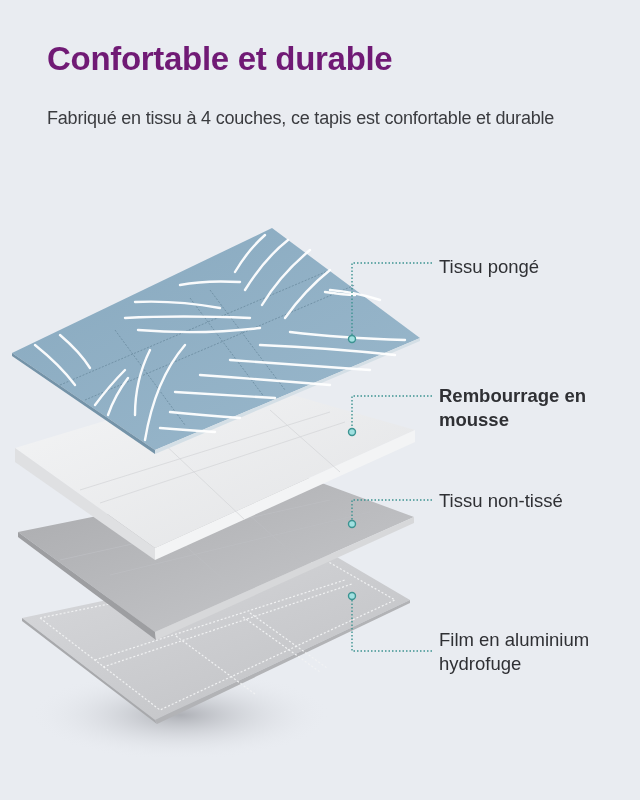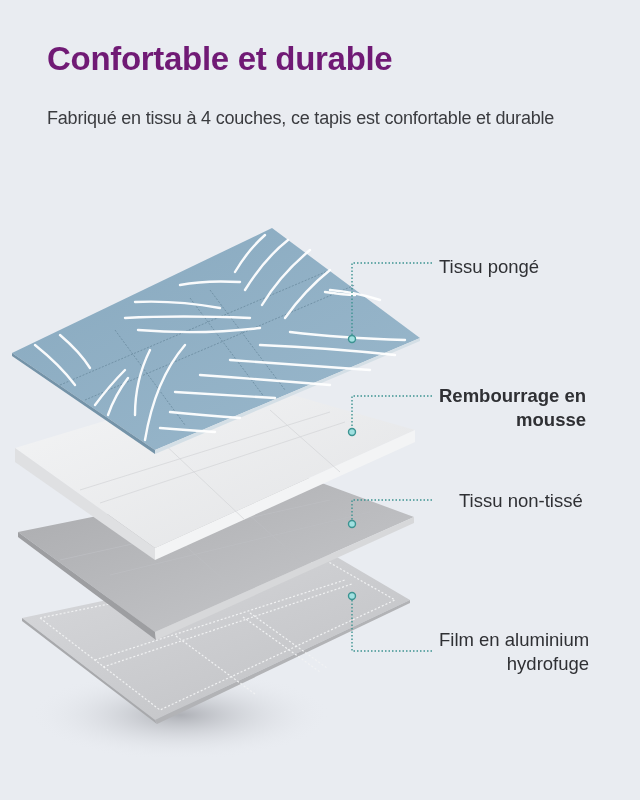--- a/index.html
+++ b/index.html
@@ -15,21 +15,21 @@
     font-size: 33px; font-weight: 700; letter-spacing: -0.3px;
     color: #701a75;
   }
   .subtitle {
     position: absolute; left: 47px; top: 92px;
     font-size: 18px; color: #3a3b3f; letter-spacing: -0.2px; margin-top: 16px;
   }
   .illustration { position: absolute; left: 0; top: 220px; width: 640px; height: 560px; }
   .callout-label {
     position: absolute; left: 439px;
-    font-size: 18.5px; line-height: 24px; color: #2f3034; text-align: right;
+    font-size: 18.5px; line-height: 24px; color: #2f3034;
   }
 </style>
 </head>
 <body>
 
 <div class="title">Confortable et durable</div>
 <div class="subtitle">Fabriqué en tissu à 4 couches, ce tapis est confortable et durable</div>
 
 <svg class="illustration" viewBox="0 220 640 560" width="640" height="560">
   <defs>
@@ -147,19 +147,19 @@
   </g>
 </svg>
 
 <div class="callout-label" style="top:255px;">
   <div>Tissu pongé</div>
 </div>
 <div class="callout-label" style="top:384px;font-weight:bold;">
   <div>Rembourrage en</div>
   <div>mousse</div>
 </div>
-<div class="callout-label" style="top:489px;margin-left:20px;">
+<div class="callout-label" style="top:489px;">
   <div>Tissu non-tissé</div>
 </div>
 <div class="callout-label" style="top:628px;">
   <div>Film en aluminium</div>
   <div>hydrofuge</div>
 </div>
 
 </body></html>

